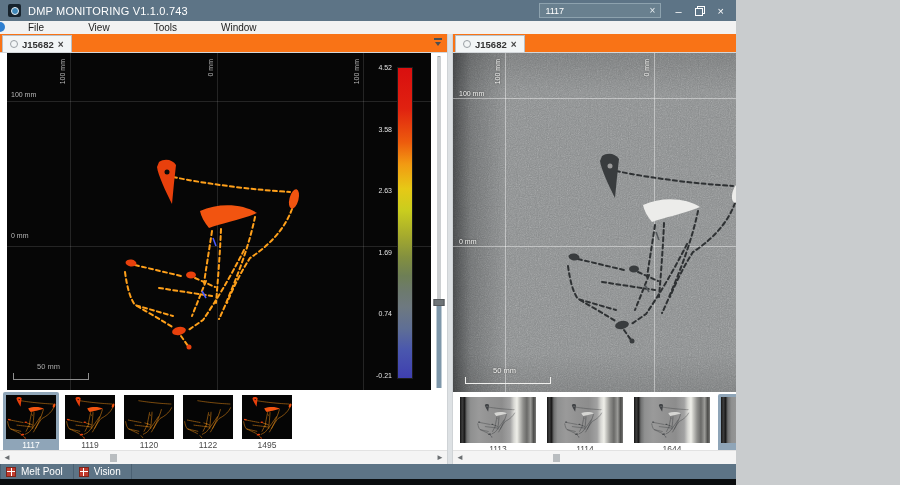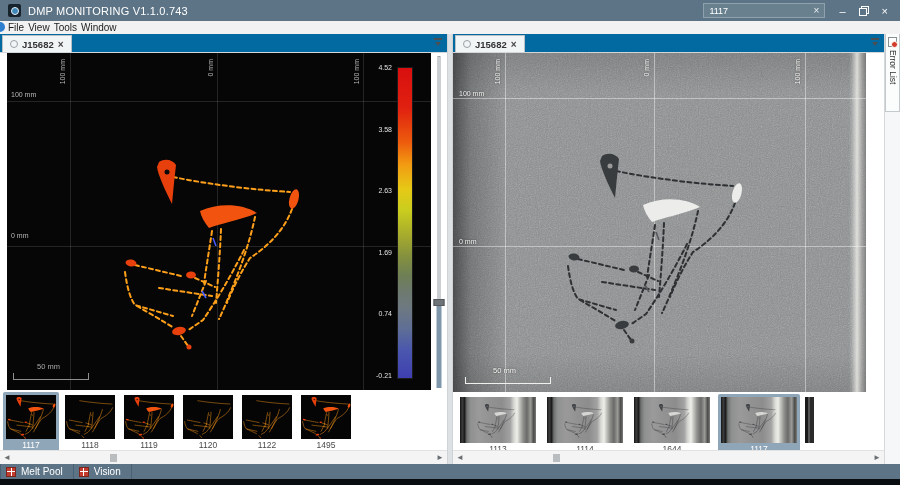--- a/index.html
+++ b/index.html
@@ -1,17 +1,17 @@
 <!DOCTYPE html>
 <html><head>
 <meta charset="utf-8">
 <style>
   * { margin:0; padding:0; box-sizing:border-box; }
   html,body { background:#c9ccce; }
-  #app { position:relative; width:900px; height:485px; overflow:hidden;
+  #app { position:relative; width:736px; height:485px; overflow:hidden;
          font-family:"Liberation Sans", sans-serif; background:#eef0f1; }
 
   
   .titlebar { position:absolute; top:0; left:0; right:0; height:21px;
               background:#5d7486; display:flex; align-items:center;
               color:#fff; font-size:11px; }
   .app-icon { width:13px; height:13px; margin:0 7px 0 8px; background:#16222c;
               border-radius:2px; position:relative; flex:none; }
   .app-icon::after { content:''; position:absolute; inset:2.5px;
               border:1.5px solid #e9eff3; border-radius:50%; background:#3f87b8; }
@@ -23,33 +23,33 @@
   .win-btns { display:flex; align-items:center; gap:13px; padding:0 12px 0 14px; font-size:11px; }
   .min-glyph { display:inline-block; line-height:8px; }
   .restore-icon { position:relative; width:10px; height:10px; display:inline-block; }
   .restore-icon::before { content:''; position:absolute; right:0; top:0; width:6px; height:6px; border:1px solid #fff; }
   .restore-icon::after  { content:''; position:absolute; left:0; bottom:0; width:6px; height:6px; border:1px solid #fff; background:#5d7486; }
 
   
   .menubar { position:absolute; top:21px; left:0; right:0; height:13px;
              background:#f2f2f2; display:flex; align-items:center; gap:0;
              font-size:10px; color:#1c1c1c; padding-left:6px; }
-  .menu-item { padding:0 2px; cursor:default; }
+  .menu-item { padding:0 22px; cursor:default; }
   .notif-dot { position:absolute; top:22px; left:-5px; width:10px; height:10px;
                border-radius:50%; background:#2f7fd0; z-index:5; }
 
   
   .main { position:absolute; top:34px; bottom:21px; left:0; right:0; background:#e8eaec; }
   .panel { position:absolute; top:0; bottom:0; background:#fff; }
   .panel.left  { left:0;   width:447px; }
   .panel.right { left:453px; width:431px; }
   .splitter { position:absolute; top:0; bottom:0; left:447px; width:6px;
               background:#dde1e4; border-left:1px solid #cfd3d6; border-right:1px solid #cfd3d6; }
 
-  .tabstrip { position:absolute; top:0; left:0; right:0; height:19px; background:#0369a1;
+  .tabstrip { position:absolute; top:0; left:0; right:0; height:19px; background:#f97316;
               border-bottom:1px solid #d3d7da; }
   .tab { position:absolute; left:2px; bottom:0; height:17px; display:flex; align-items:center;
          gap:4px; padding:0 7px; background:#f2f5f6; border:1px solid #b9c0c6; border-bottom:none;
          font-size:9.5px; font-weight:bold; color:#333; }
   .tab-circle { width:8px; height:8px; border:1.5px solid #9aa0a5; border-radius:50%; flex:none; }
   .tab-close { font-weight:bold; font-size:10px; color:#444; }
   .pin-icon { position:absolute; right:4px; top:4px; width:10px; height:10px; }
   .pin-icon::before { content:''; position:absolute; top:0; left:1px; right:1px; height:2px; background:#4a4f53; }
   .pin-icon::after  { content:''; position:absolute; top:4px; left:2px; width:0; height:0;
                       border-left:3px solid transparent; border-right:3px solid transparent;
@@ -279,28 +279,20 @@
 
       <div class="thumbstrip">
           <div class="thumb-cell selected">
     <div class="mp-thumb">
       <svg width="50" height="44" viewBox="112 98 182 200" preserveAspectRatio="none">
                 <use href="#mp-pattern"></use>
               </svg>
     </div>
     <div class="thumb-label">1117</div>
   </div>
-          <div class="thumb-cell sparse">
-    <div class="mp-thumb">
-      <svg width="50" height="44" viewBox="112 98 182 200" preserveAspectRatio="none">
-                <use href="#mp-pattern"></use>
-              </svg>
-    </div>
-    <div class="thumb-label">1118</div>
-  </div>
           <div class="thumb-cell">
     <div class="mp-thumb">
       <svg width="50" height="44" viewBox="112 98 182 200" preserveAspectRatio="none">
                 <use href="#mp-pattern"></use>
               </svg>
     </div>
     <div class="thumb-label">1119</div>
   </div>
           <div class="thumb-cell sparse">
     <div class="mp-thumb">

